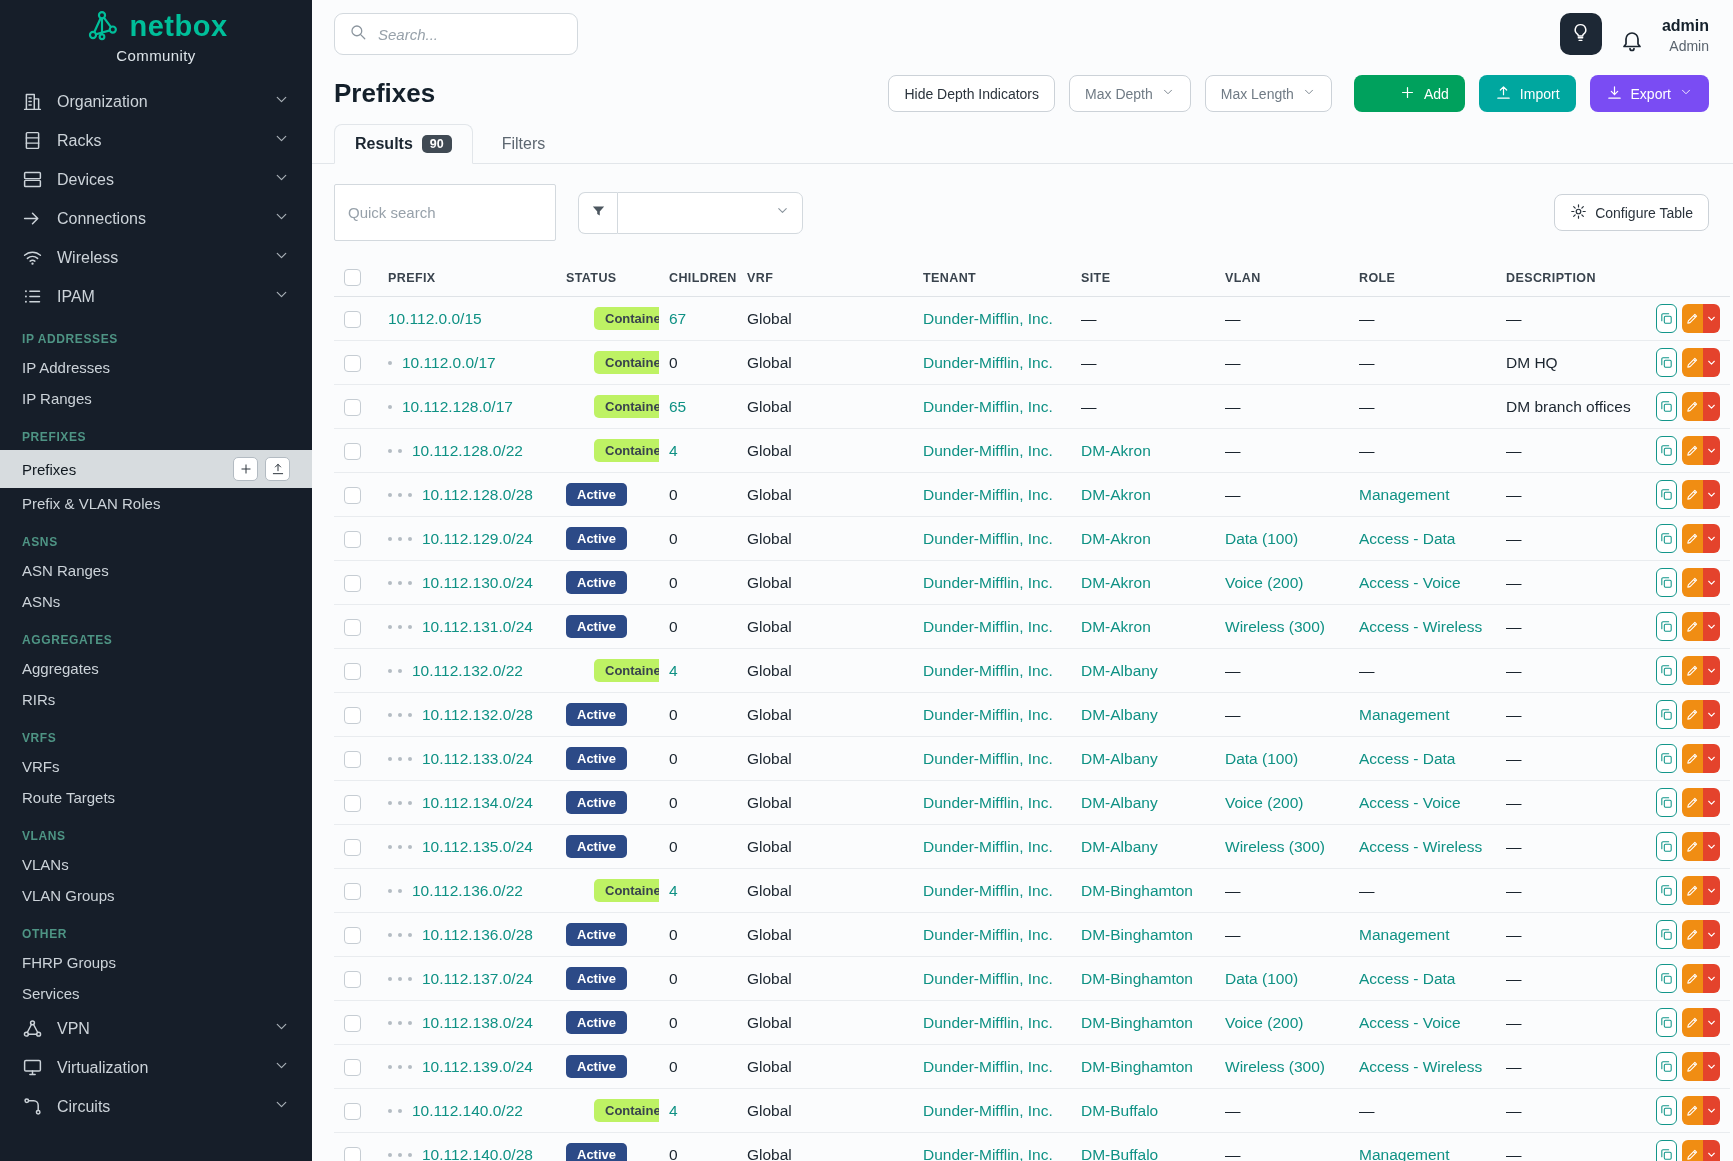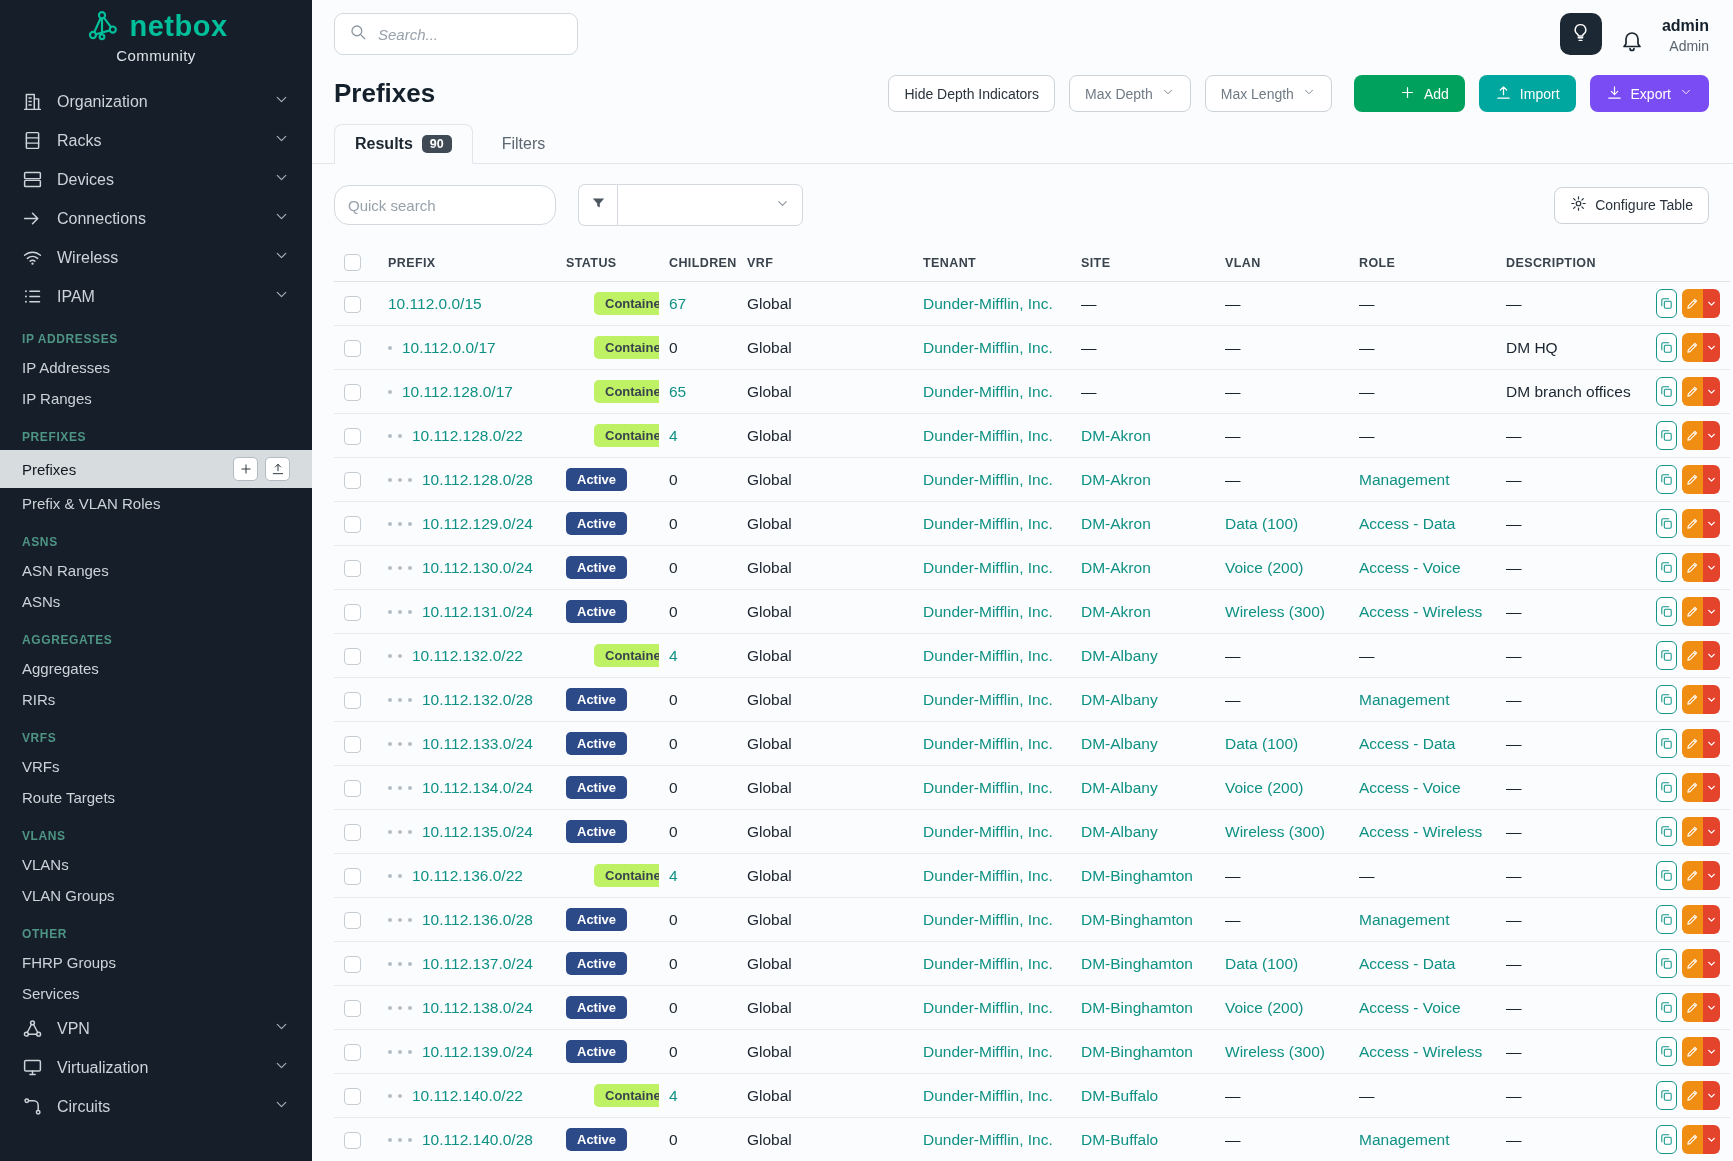--- a/index.html
+++ b/index.html
@@ -55,21 +55,21 @@
   .btn-teal   { background:#00a79f; color:#fff; }
   .btn-purple { background:#7a4cf3; color:#fff; }
   .chev-wrap .icon { width:14px; height:14px; opacity:.9; }
 
   .tabs { display:flex; align-items:flex-end; padding:0 22px; border-bottom:1px solid #e2e6ea; gap:8px; }
   .tab { display:flex; align-items:flex-start; gap:9px; padding:10px 20px; font-size:16px; color:#5d6771; border:1px solid transparent; border-radius:8px 8px 0 0; margin-bottom:-1px; cursor:pointer; }
   .tab.active { color:#1b2631; border-color:#e2e6ea; border-bottom-color:#fbfcfd; font-weight:600; }
   .tab-badge { background:#404a54; color:#fff; font-size:12.5px; padding:2px 8px; border-radius:5px; font-weight:600; }
 
   .table-controls { display:flex; align-items:center; padding:20px 24px 18px 22px; }
-  .quick-search { width:222px; height:40px; border:1px solid #d3d9de; border-radius:15px; padding:0 13px; font-size:15px; background:#fff; color:#333; outline:none; font-family:inherit; }
+  .quick-search { width:222px; height:57px; border:1px solid #d3d9de; border-radius:2px; padding:0 13px; font-size:15px; background:#fff; color:#333; outline:none; font-family:inherit; }
   .quick-search::placeholder { color:#97a1aa; }
   .filter-group { display:flex; margin-left:22px; }
   .filter-btn { width:39px; height:42px; border:1px solid #d3d9de; border-right:none; border-radius:7px 0 0 7px; background:#fff; display:flex; align-items:center; justify-content:center; color:#4c565f; cursor:pointer; }
   .filter-btn .icon { width:17px; height:17px; }
   .filter-select { width:186px; height:42px; border:1px solid #d3d9de; border-radius:0 7px 7px 0; background:#fff; display:flex; align-items:center; justify-content:flex-end; padding:0 12px; color:#8a949d; cursor:pointer; }
   .filter-select .icon { width:15px; height:15px; }
   .configure-btn { margin-left:auto; }
 
   .table-wrap { padding:0 24px 0 22px; flex:1; overflow:hidden; }
   table { width:100%; border-collapse:collapse; table-layout:fixed; }

